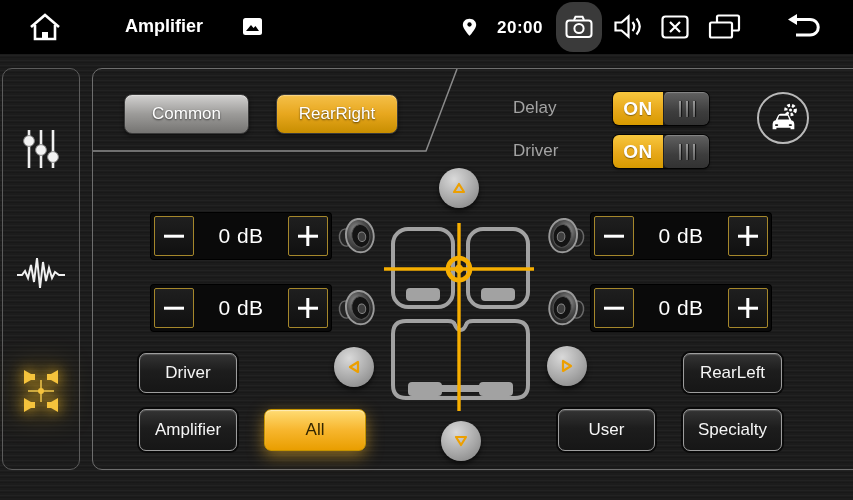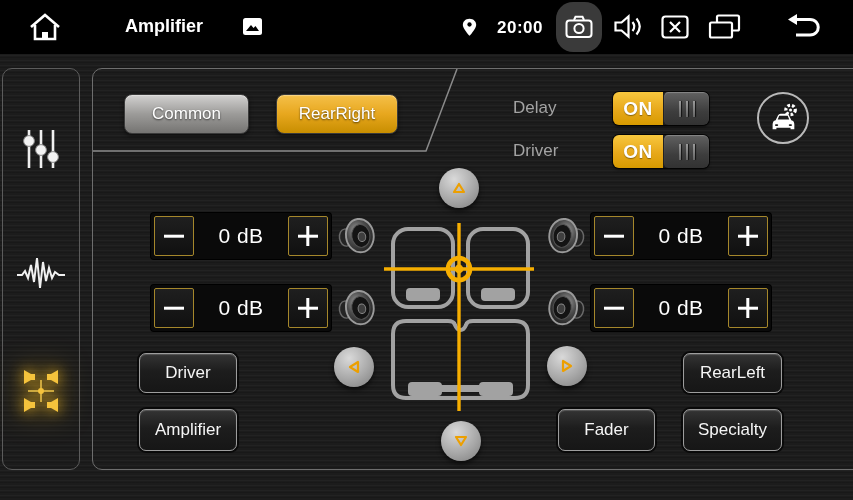--- a/index.html
+++ b/index.html
@@ -367,18 +367,19 @@
         </button>
       <span class="gainval">0 dB</span>
       <button class="stepbtn plus">
           <i class="bar-h"></i>
           <i class="bar-v"></i>
         </button>
     </div>
 
     <button class="preset p-driver">Driver</button>
     <button class="preset p-rearleft">Amplifier</button>
-    <button class="preset p-user">Fader</button>
+    <button class="preset p-all">All</button>
+    <button class="preset p-user">User</button>
     <button class="preset p-copilot">RearLeft</button>
     <button class="preset p-rearright">Specialty</button>
 
   </main>
 </div>
 
 </body></html>

